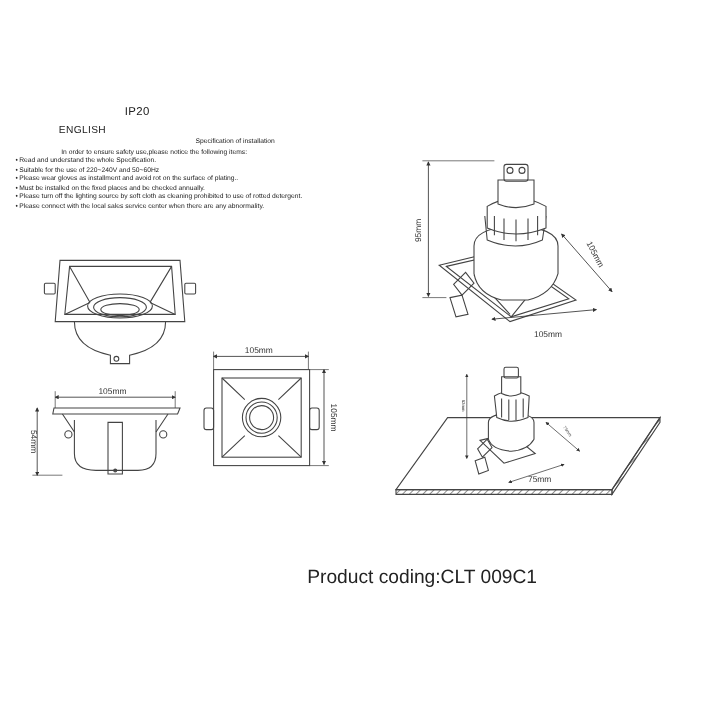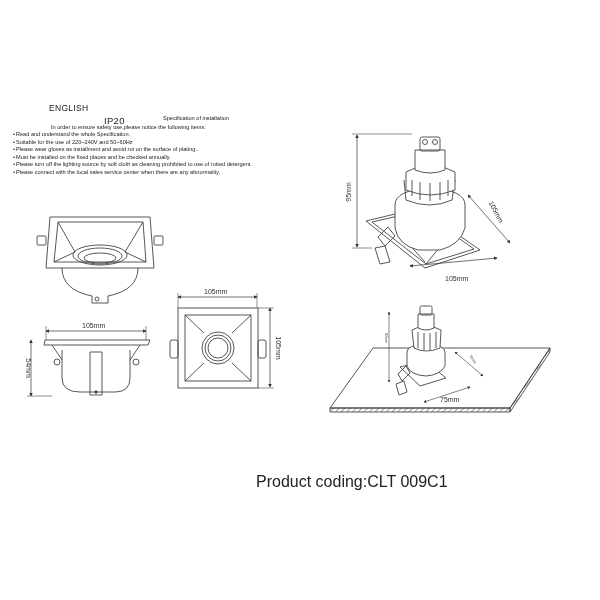--- a/index.html
+++ b/index.html
@@ -1,20 +1,20 @@
 <!DOCTYPE html>
 <html><head>
 <meta charset="utf-8">
 <style>
   html, body { margin:0; padding:0; background:#ffffff; }
   body { width:600px; height:600px; position:relative; overflow:hidden;
          font-family:"Liberation Sans", sans-serif; color:#222; }
   .abs { position:absolute;padding-left:35px; }
   .lang { left:14px; top:103px; font-size:8.5px; letter-spacing:0.3px; }
-  .ip { left:69px; top:115px; font-size:9.5px; letter-spacing:0.3px; }
+  .ip { left:69px; top:88px; font-size:9.5px; letter-spacing:0.3px; }
   .spec-title { left:128px; top:115px; font-size:5.6px; }
   .intro { left:16px; top:124px; font-size:5.6px; }
   .bullets { left:13px; top:131px; font-size:5.6px; line-height:7.6px; margin:0; padding:0; list-style:none; }
   .bullets li { white-space:nowrap; }
   .bullets li::before { content:"\2022"; margin-right:1px; }
   svg { position:absolute; left:0; top:0; }
   .dim { font-family:"Liberation Sans", sans-serif; font-size:7px; fill:#333; }
   .dim-s { font-family:"Liberation Sans", sans-serif; font-size:3.5px; fill:#333; }
   .product { left:221px; top:473px; font-size:16px; color:#222; }
 </style>

